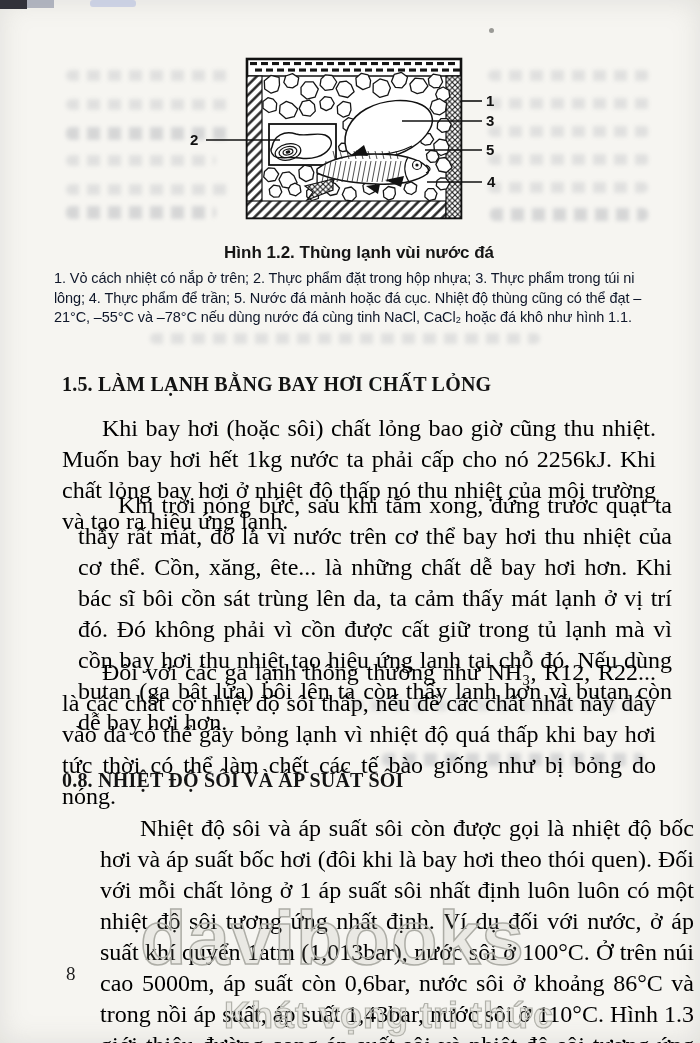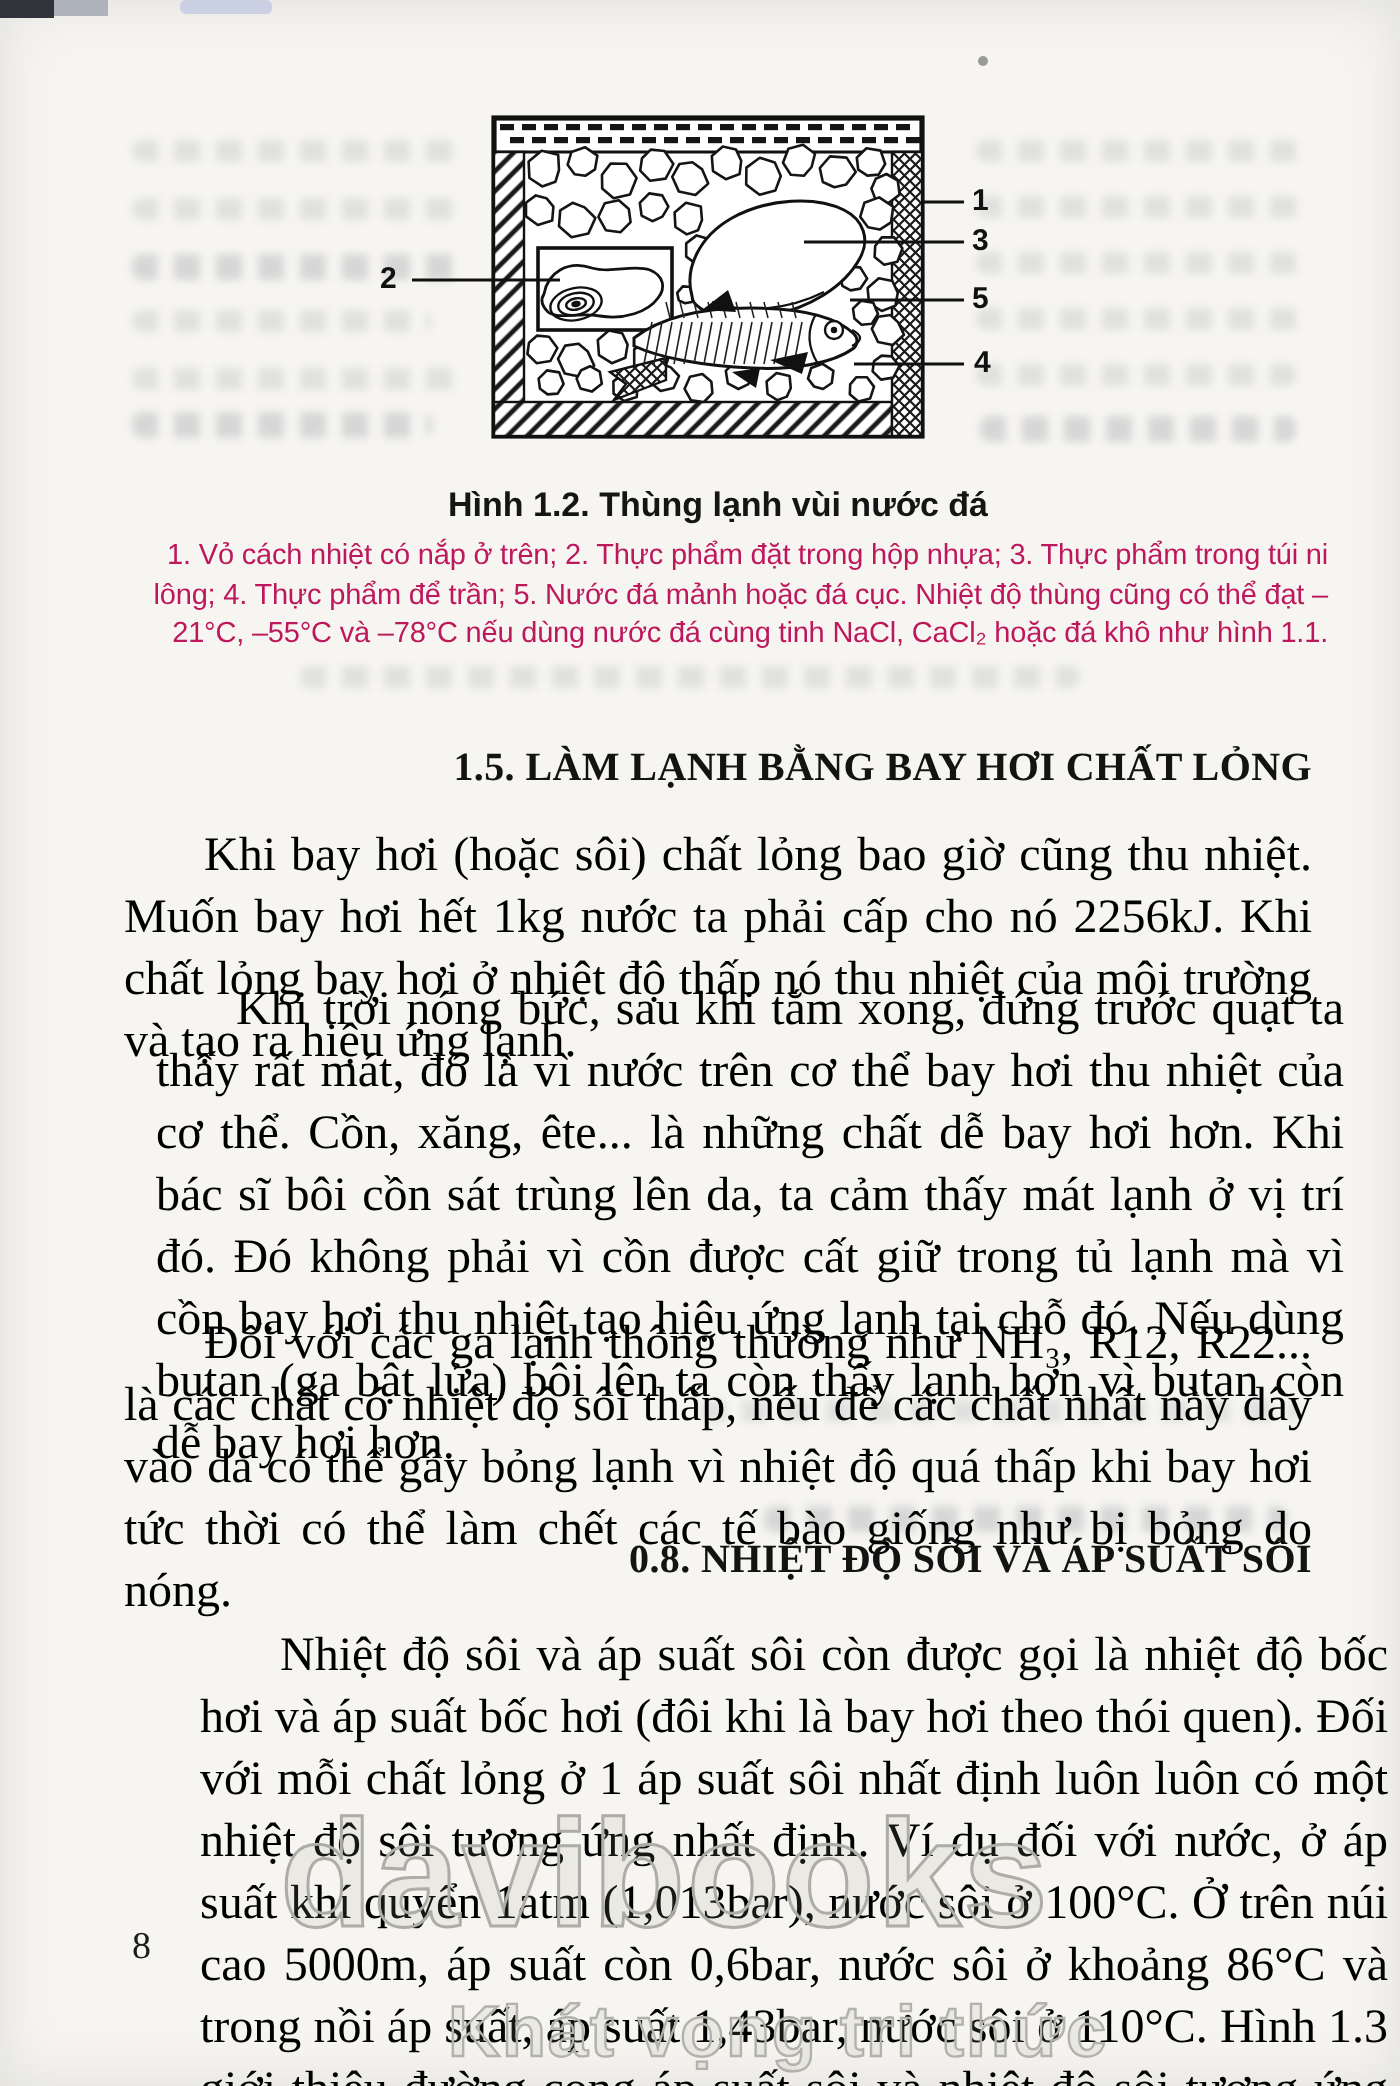--- a/index.html
+++ b/index.html
@@ -19,25 +19,25 @@
   
   .figure{position:absolute;left:180px;top:52px;width:330px;height:180px;z-index:2;}
   .figure svg{position:absolute;left:0;top:0;}
   .callout{position:absolute;font-family:"Liberation Sans",sans-serif;
     font-size:15px;font-weight:bold;color:#111;z-index:3;}
   
   .content{position:absolute;left:62px;top:0;width:594px;z-index:2;}
   .fig-caption{position:absolute;top:243px;width:100%;text-align:center;
     font-family:"Liberation Sans",sans-serif;font-size:17px;font-weight:bold;color:#151515;}
   .fig-caption .cap-label{}
-  .fig-legend{position:absolute;top:269px;left:-8px;width:610px;text-align:right;
+  .fig-legend{position:absolute;top:269px;left:-8px;width:610px;text-align:left;
     font-family:"Liberation Sans",sans-serif;font-size:14.5px;line-height:1.36;
-    letter-spacing:-.1px;color:#be185d;}
+    letter-spacing:-.1px;color:#0f172a;}
   .sec-heading{position:absolute;width:100%;font-size:20px;font-weight:bold;
-    letter-spacing:.2px;color:#131313;text-align:right;}
+    letter-spacing:.2px;color:#131313;}
   #h15{top:356px;}
   #h16{top:752px;}
   .para{position:absolute;width:100%;font-size:24px;line-height:31px;
     text-align:justify;text-indent:40px;color:#000000;}
   #p1{top:389px;}
   #p2{top:466px;margin-left:16px;}
   #p3{top:633px;}
   #p4{top:789px;margin-left:38px;}
   .pageno{position:absolute;left:66px;top:963px;font-size:19px;z-index:2;}
   

